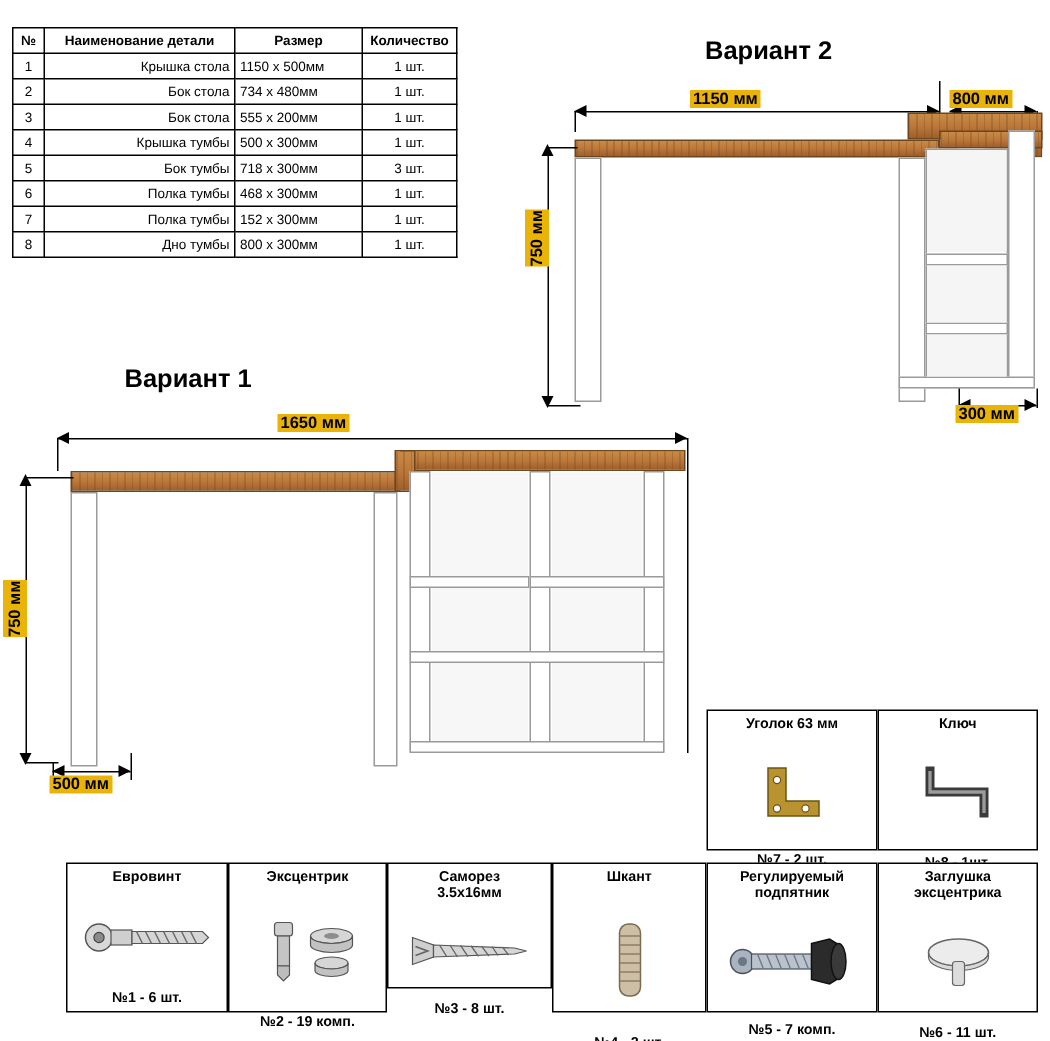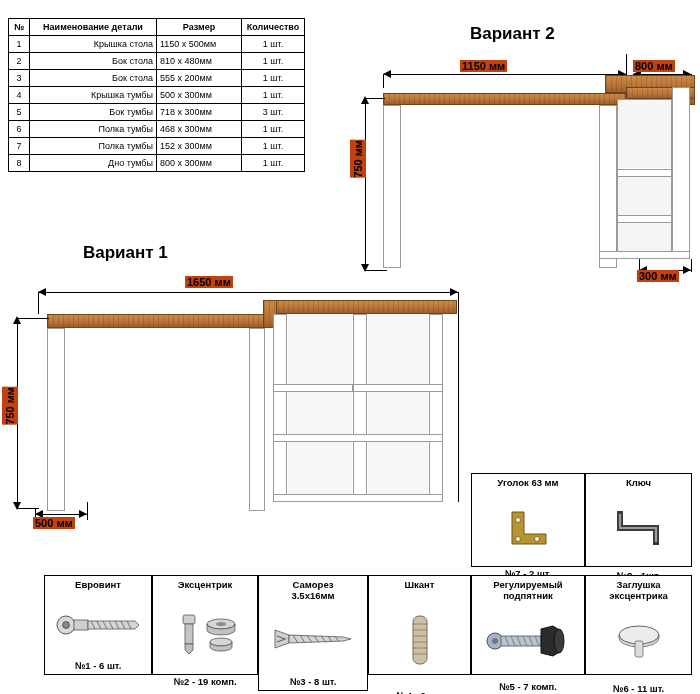--- a/index.html
+++ b/index.html
@@ -34,21 +34,21 @@
     background:
       repeating-linear-gradient(90deg, rgba(120,70,25,.30) 0 1px, rgba(255,255,255,0) 1px 5px),
       linear-gradient(180deg,#c98b46 0%,#b9763a 55%,#9e5f2c 100%);
     border:1px solid #6d4620;box-sizing:border-box;
   }
 
   
   .dimline{background:#000;}
   .dimline.h{height:1px;}
   .dimline.v{width:1px;}
-  .dimlabel{font-size:11px;font-weight:bold;background:#c2410c;padding:0 2px;text-align:right;}
+  .dimlabel{font-size:11px;font-weight:bold;background:#eab308;padding:0 2px;text-align:right;}
   .dimlabel.vert{writing-mode:vertical-rl;transform:rotate(180deg);}
   .ext{background:#000;}
 
   
   .arrowL,.arrowR{position:absolute;width:0;height:0;}
   .arrowL{border-top:4px solid transparent;border-bottom:4px solid transparent;border-right:8px solid #000;}
   .arrowR{border-top:4px solid transparent;border-bottom:4px solid transparent;border-left:8px solid #000;}
   .arrowU,.arrowD{position:absolute;width:0;height:0;}
   .arrowU{border-left:4px solid transparent;border-right:4px solid transparent;border-bottom:8px solid #000;}
   .arrowD{border-left:4px solid transparent;border-right:4px solid transparent;border-top:8px solid #000;}
@@ -76,21 +76,21 @@
   <tbody>
     <tr>
       <td class="num">1</td>
       <td class="nm">Крышка стола</td>
       <td class="sz">1150 x 500мм</td>
       <td class="qt">1 шт.</td>
     </tr>
     <tr>
       <td class="num">2</td>
       <td class="nm">Бок стола</td>
-      <td class="sz">810 х 480мм</td>
+      <td class="sz">734 х 480мм</td>
       <td class="qt">1 шт.</td>
     </tr>
     <tr>
       <td class="num">3</td>
       <td class="nm">Бок стола</td>
       <td class="sz">555 х 200мм</td>
       <td class="qt">1 шт.</td>
     </tr>
     <tr>
       <td class="num">4</td>
@@ -283,21 +283,21 @@
       <ellipse cx="56" cy="14" rx="14" ry="5" fill="#d6d6d6" stroke="#555" stroke-width="0.8"></ellipse>
       <path d="M42,14 a14,5 0 0 0 28,0 l0,6 a14,5 0 0 1 -28,0 z" fill="#c2c2c2" stroke="#555" stroke-width="0.8"></path>
       <ellipse cx="56" cy="14" rx="5" ry="2" fill="#8d8d8d"></ellipse>
       <ellipse cx="56" cy="32" rx="11" ry="4" fill="#d6d6d6" stroke="#555" stroke-width="0.8"></ellipse>
       <path d="M45,32 a11,4 0 0 0 22,0 l0,5 a11,4 0 0 1 -22,0 z" fill="#c2c2c2" stroke="#555" stroke-width="0.8"></path>
     </svg>
   </div>
   <div class="hw-qty">№2 - 19 комп.</div>
 </div>
 
-<div class="abs hw-box" style="left:258px;top:575px;width:110px;height:116px;">
+<div class="abs hw-box" style="left:258px;top:575px;width:110px;height:84px;">
   <div class="hw-title">Саморез
 3.5x16мм</div>
   <div class="hw-art">
     <svg width="88" height="26" viewBox="0 0 88 26">
       <path d="M6,4 L6,22 L20,17 L20,9 Z" fill="#cfcfcf" stroke="#555" stroke-width="0.8"></path>
       <path d="M8,10 L16,13 L8,16" fill="none" stroke="#666" stroke-width="1.2"></path>
       <path d="M20,9 L74,11 L82,13 L74,15 L20,17 Z" fill="#d5d5d5" stroke="#555" stroke-width="0.8"></path>
       <g stroke="#666" stroke-width="0.9">
         <path d="M24,9 L29,17"></path>
           <path d="M31,9 L36,17"></path>

